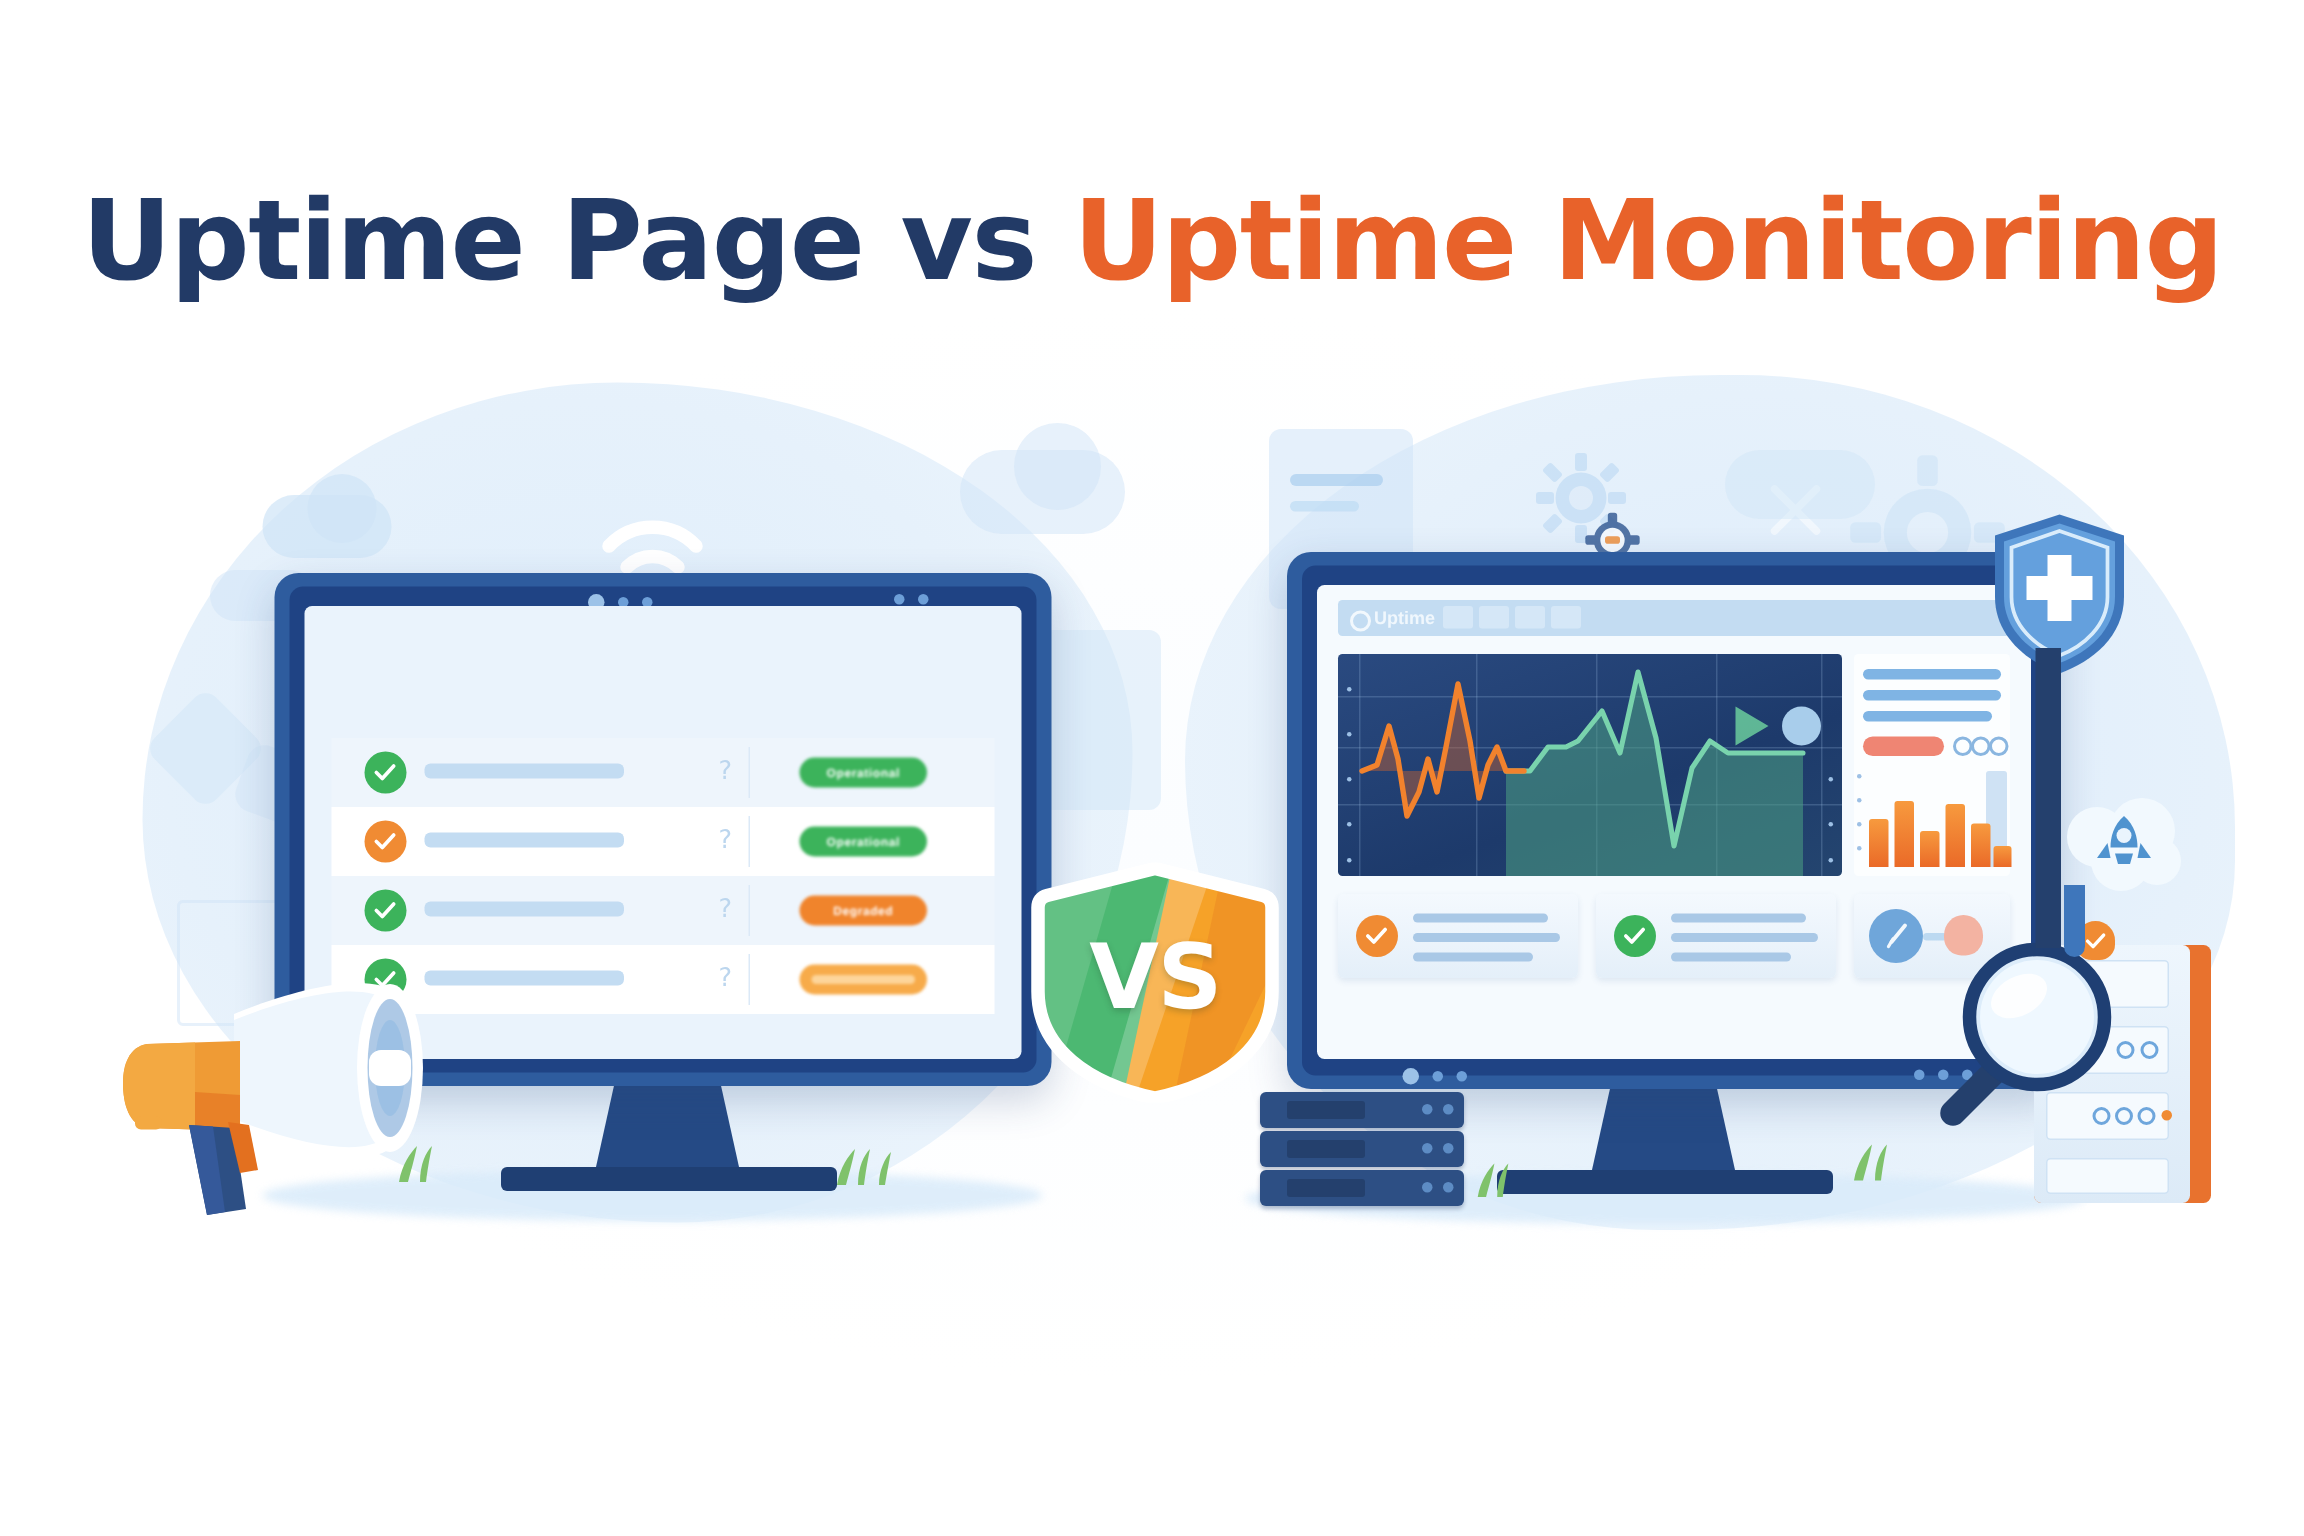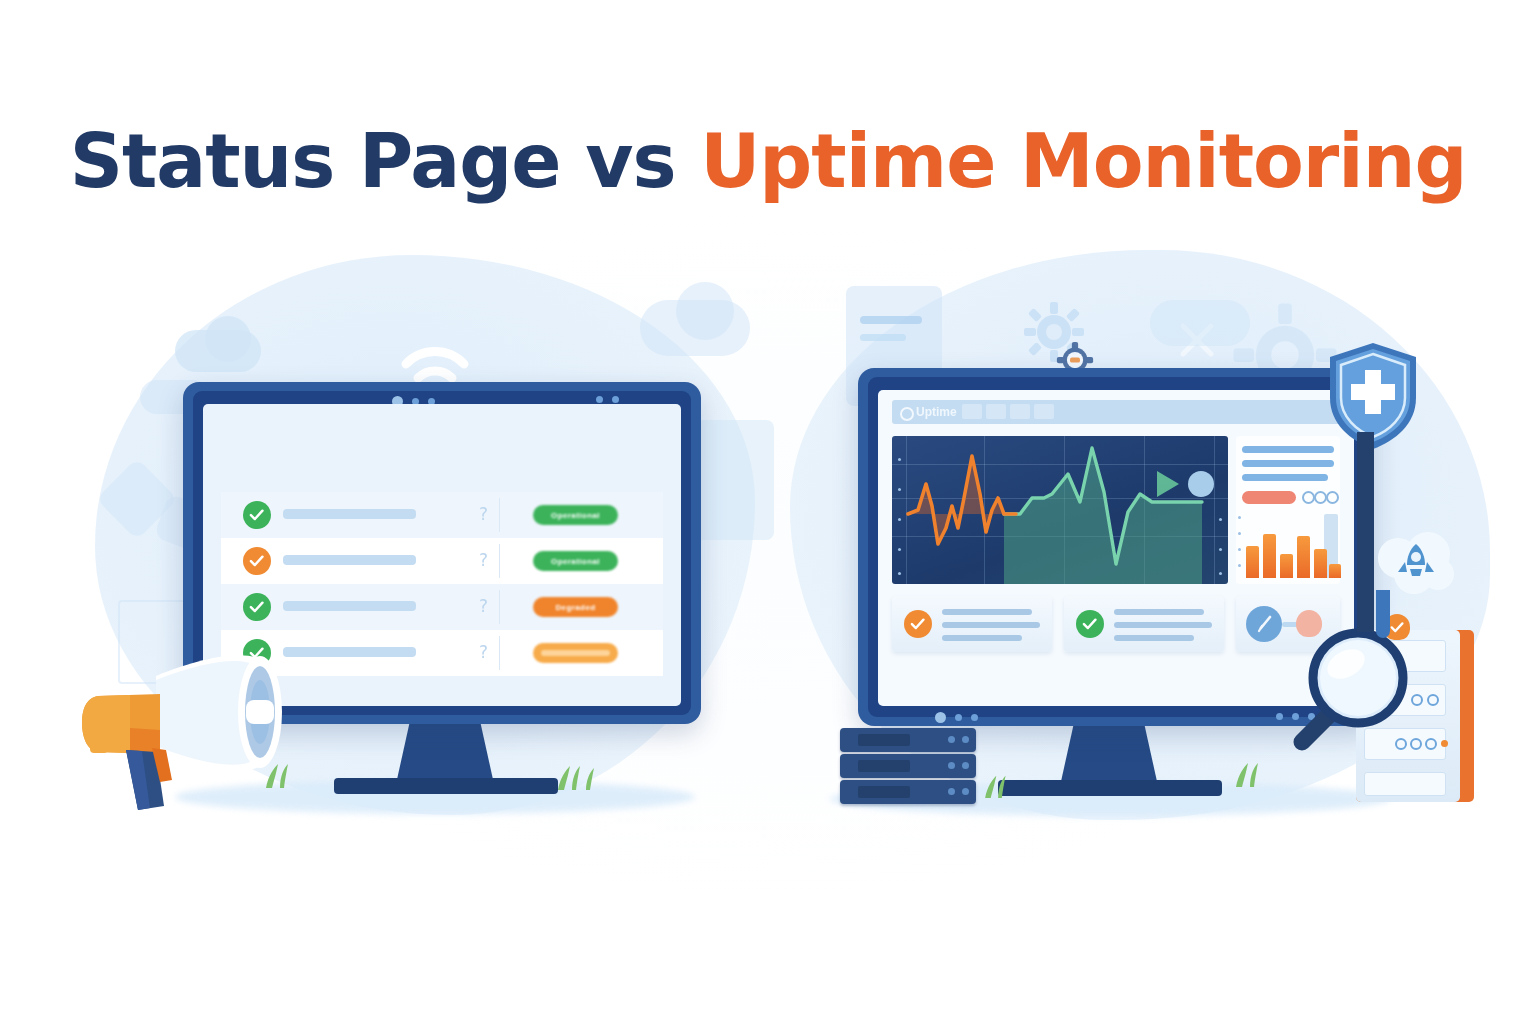--- a/index.html
+++ b/index.html
@@ -122,21 +122,21 @@
         border:1px solid #cfe2f4;border-radius:3px;}
   .rackdot{position:absolute;width:9px;height:9px;border-radius:50%;border:2px solid #6ea6dc;}
   .ground{position:absolute;background:#d9ebfa;border-radius:50%;filter:blur(3px);opacity:.85;}
 </style>
 </head>
 <body>
 
 <div class="stage">
 
   <div class="title">
-    <span class="t1">Status Page vs </span><span class="t2">Uptime Monitoring</span>
+    <span class="t1">Uptime Page vs </span><span class="t2">Uptime Monitoring</span>
   </div>
 
   <div class="blob blobL"></div>
   <div class="blob blobR"></div>
 
   <div class="cloud" style="left:175px;top:330px;width:86px;height:42px;border-radius:24px;"></div>
   <div class="cloud" style="left:205px;top:316px;width:46px;height:46px;"></div>
   <div class="cloud" style="left:140px;top:380px;width:70px;height:34px;border-radius:20px;opacity:.5;"></div>
   <div class="cloud" style="left:108px;top:470px;width:58px;height:58px;border-radius:10px;transform:rotate(45deg);opacity:.45;"></div>
   <div class="cloud" style="left:160px;top:500px;width:46px;height:46px;border-radius:12px;transform:rotate(20deg);opacity:.4;"></div>
@@ -517,14 +517,33 @@
         <path d="M20 28 C20 16 24 8 28 4 C26 14 25 20 24 28 Z"></path>
       </g>
   </svg>
   <svg style="position:absolute;left:1230px;top:758px;" width="44" height="30" viewBox="0 0 44 28">
     <g fill="#7fc26b">
         <path d="M6 28 C8 16 14 8 18 4 C16 14 14 20 12 28 Z"></path>
         <path d="M20 28 C20 16 24 8 28 4 C26 14 25 20 24 28 Z"></path>
       </g>
   </svg>
 
+  <div class="vswrap">
+    <svg width="168" height="160" viewBox="0 0 168 160" style="position:absolute;left:0;top:0;">
+      <defs>
+        <clipPath id="shieldclip">
+          <path d="M84 4 L156 22 C160 23 162 26 162 30 L162 86 C162 124 128 148 84 157 C40 148 6 124 6 86 L6 30 C6 26 8 23 12 22 Z"></path>
+        </clipPath>
+      </defs>
+      <path d="M84 4 L156 22 C160 23 162 26 162 30 L162 86 C162 124 128 148 84 157 C40 148 6 124 6 86 L6 30 C6 26 8 23 12 22 Z" fill="#ffffff"></path>
+      <g clip-path="url(#shieldclip)">
+        <rect x="0" y="0" width="168" height="160" fill="#4cb872"></rect>
+        <path d="M96 0 L168 0 L168 160 L62 160 Z" fill="#f6a228"></path>
+        <path d="M96 0 L124 0 L70 160 L50 160 Z" fill="#ffffff" opacity=".22"></path>
+        <path d="M0 0 L60 0 L14 160 L0 160 Z" fill="#ffffff" opacity=".13"></path>
+        <path d="M130 0 L168 0 L168 60 L120 160 L96 160 Z" fill="#e3701f" opacity=".28"></path>
+      </g>
+      <path d="M84 4 L156 22 C160 23 162 26 162 30 L162 86 C162 124 128 148 84 157 C40 148 6 124 6 86 L6 30 C6 26 8 23 12 22 Z" fill="none" stroke="#ffffff" stroke-width="9"></path>
+    </svg>
+    <div class="vstxt">VS</div>
+  </div>
 
 </div>
 
 </body></html>

